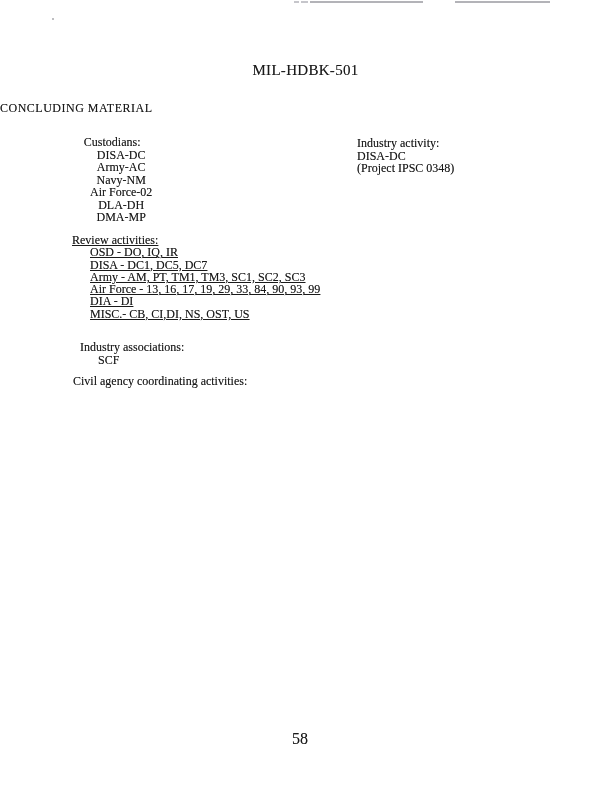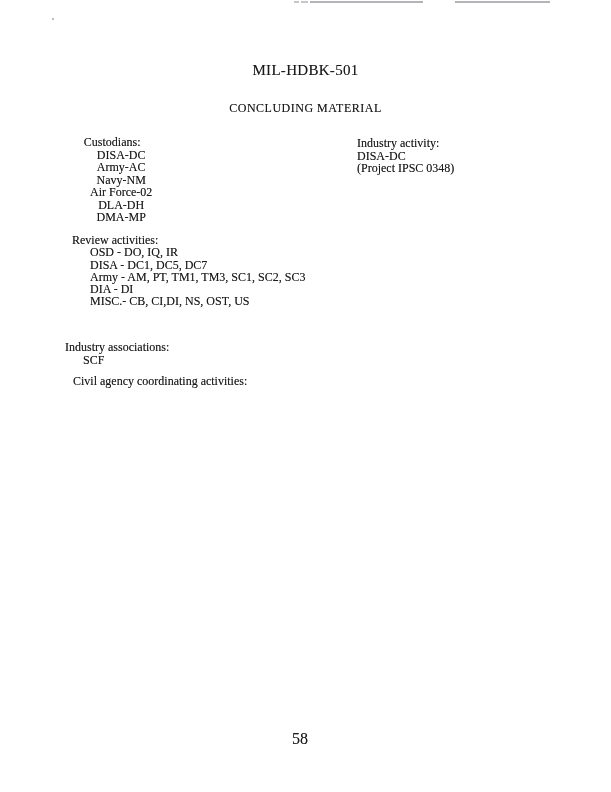--- a/index.html
+++ b/index.html
@@ -27,35 +27,35 @@
   .line2 { left: 455px; top: 1px; width: 95px; height: 2px; }
 
   .doc-title {
     position: absolute; top: 62px; left: 0; width: 611px;
     text-align: center; font-size: 15px; font-weight: 400;
     letter-spacing: 0.3px;
     text-shadow: 0 0 0.4px rgba(0,0,0,0.45);
   }
   .section-title {
     position: absolute; top: 101px; left: 0; width: 611px;
-    text-align: center; font-size: 12px; font-weight: 400;
+    font-size: 12px; font-weight: 400;
     letter-spacing: 0.5px;
     text-shadow: 0 0 0.4px rgba(0,0,0,0.45);
   }
   .block {
     position: absolute;
     font-size: 12px; line-height: 12.5px;
     text-shadow: 0 0 0.4px rgba(0,0,0,0.45);
     white-space: nowrap;
   }
   .block .items { padding-left: 18px; }
   .custodians-block { top: 136px; left: 72px; text-align: center; }
   .preparing-block { top: 137px; left: 357px; }
-  .review-block { top: 234px; left: 72px; line-height: 12.3px; }
-  .industry-block { top: 341px; left: 65px; line-height: 13px; }
+  .review-block { top: 234px; left: 72px; line-height: 12.3px; text-decoration: underline; }
+  .industry-block { top: 341px; left: 80px; line-height: 13px; }
   .civil-block { top: 375px; left: 73px; }
   .page-number {
     position: absolute; top: 730px; left: 0; width: 600px;
     text-align: center; font-size: 16px;
     text-shadow: 0 0 0.4px rgba(0,0,0,0.45);
   }
 </style>
 </head>
 <body>
 
@@ -87,20 +87,21 @@
     <div>DISA-DC</div>
     <div>(Project IPSC 0348)</div>
   </div>
 
   <div class="block review-block">
     <div class="label">Review activities:</div>
     <div class="items">
       <div>OSD - DO, IQ, IR</div>
       <div>DISA - DC1, DC5, DC7</div>
       <div>Army - AM, PT, TM1, TM3, SC1, SC2, SC3</div>
+      <div>Air Force - 13, 16, 17, 19, 29, 33, 84, 90, 93, 99</div>
       <div>DIA - DI</div>
       <div>MISC.- CB, CI,DI, NS, OST, US</div>
     </div>
   </div>
 
   <div class="block industry-block">
     <div class="label">Industry associations:</div>
     <div class="items">
       <div>SCF</div>
     </div>

